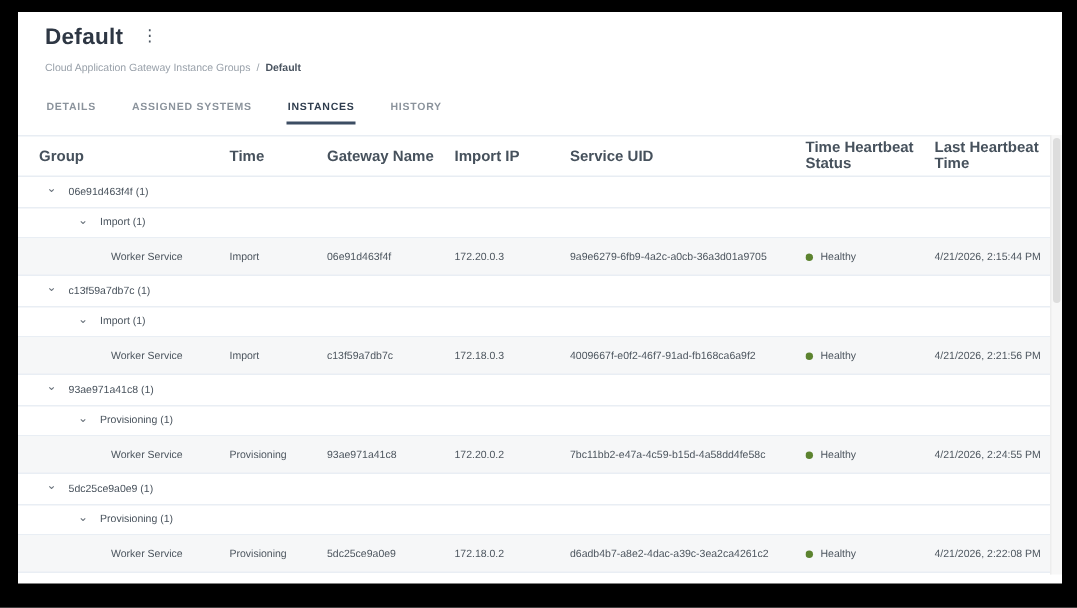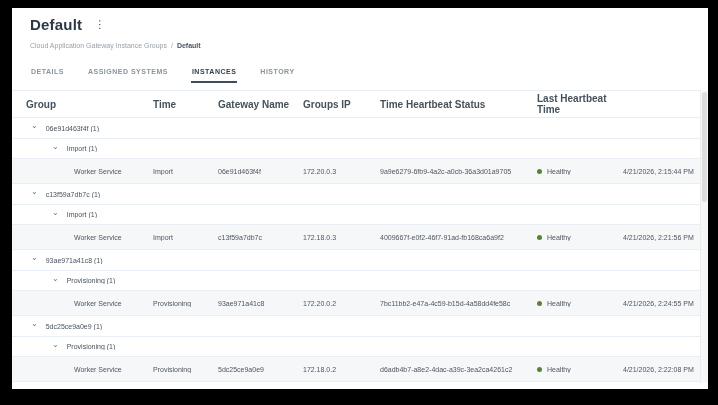--- a/index.html
+++ b/index.html
@@ -60,21 +60,22 @@
       <div class="tab">ASSIGNED SYSTEMS</div>
       <div class="tab active">INSTANCES</div>
       <div class="tab">HISTORY</div>
     </div>
 
   <div class="table">
     <div class="thead grid" id="thead">
         <div class="th">Group</div>
         <div class="th">Time</div>
         <div class="th">Gateway Name</div>
-        <div class="th">Groups IP</div>
+        <div class="th">Import IP</div>
+        <div class="th">Service UID</div>
         <div class="th">Time Heartbeat Status</div>
         <div class="th">Last Heartbeat Time</div>
       </div>
     <div id="tbody">
         <div class="row group-row grid">
           <div class="gname cell">
             <span class="chev">⌄</span>
             <span>06e91d463f4f (1)</span>
           </div>
         </div>

